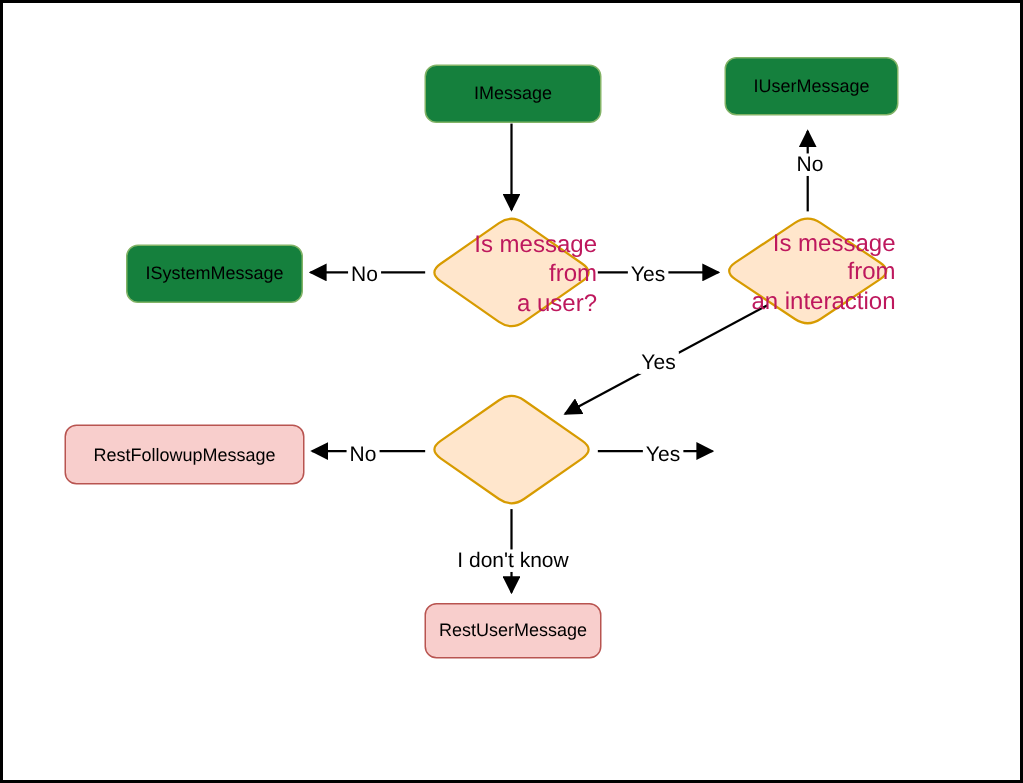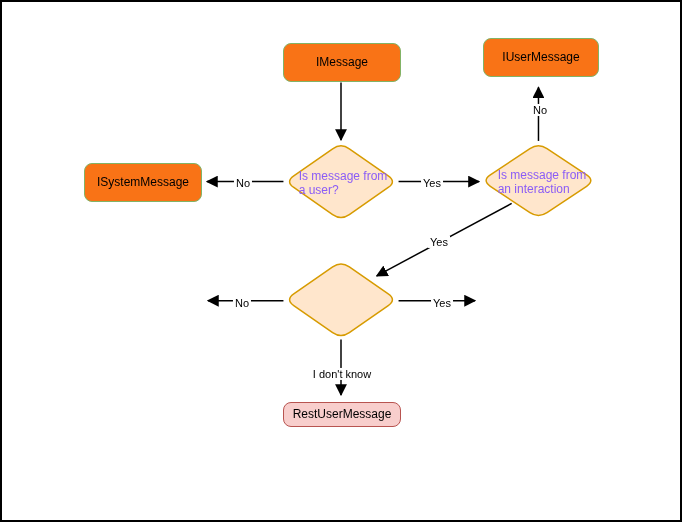--- a/index.html
+++ b/index.html
@@ -14,52 +14,52 @@
   }
   #edges-svg{position:absolute;left:0;top:0;width:100%;height:100%;}
   .node{
     position:absolute;
     box-sizing:border-box;
     border-radius:8px;
     display:flex;align-items:center;justify-content:center;
     font-size:12px;color:#000000;text-align:center;
     line-height:1.2;
   }
-  .node.green{background:#f97316;border:1.5px solid #82b366;}
+  .node.green{background:#15803d;border:1.5px solid #82b366;}
   .node.red{background:#f8cecc;border:1.5px solid #b85450;}
   .diamond-label{
     position:absolute;
     display:flex;align-items:center;justify-content:center;
-    font-size:12px;color:#8b5cf6;text-align:left;
+    font-size:16px;color:#be185d;text-align:right;
     line-height:1.2;white-space:pre-line;
     pointer-events:none;
   }
   .edge-label{
     position:absolute;
     transform:translate(-50%,-50%);
     background:#ffffff;
     padding:0 2px;
-    font-size:11px;color:#000000;
+    font-size:14px;color:#000000;
     line-height:1.1;
     white-space:nowrap;
   }
   .annotation{
     position:absolute;
     font-size:12px;color:#000000;
     text-align:center;
     line-height:1.2;
     white-space:pre-line;
   }
   
   #node-imessage{left:281px;top:41px;width:118px;height:39px;}
   #node-iusermessage{left:481px;top:36px;width:116px;height:39px;}
   #node-isystemmessage{left:82px;top:161px;width:118px;height:39px;}
   #node-restfollowupmessage{left:41px;top:281px;width:160px;height:40px;}
   #node-restinteractionmessage{left:480px;top:282px;width:160px;height:38px;}
-  #node-restusermessage{left:281px;top:400px;width:118px;height:25px;}
+  #node-restusermessage{left:281px;top:400px;width:118px;height:37px;}
   #decision-label-from-user{left:286px;top:156px;width:110px;height:50px;}
   #decision-label-from-interaction{left:485px;top:155px;width:110px;height:50px;}
   #decision-label-initial-response{left:286px;top:275px;width:110px;height:50px;}
   #edge-label-no-system{left:241px;top:181px;}
   #edge-label-yes-interaction{left:430px;top:181px;}
   #edge-label-no-user{left:538px;top:108px;}
   #edge-label-yes-initial{left:437px;top:240px;}
   #edge-label-no-followup{left:240px;top:301px;}
   #edge-label-yes-restinteraction{left:440px;top:301px;}
   #edge-label-idk{left:340px;top:372px;}
@@ -94,20 +94,23 @@
 
   <div class="node green" id="node-imessage">
     <span>IMessage</span>
   </div>
   <div class="node green" id="node-iusermessage">
     <span>IUserMessage</span>
   </div>
   <div class="node green" id="node-isystemmessage">
     <span>ISystemMessage</span>
   </div>
+  <div class="node red" id="node-restfollowupmessage">
+    <span>RestFollowupMessage</span>
+  </div>
   <div class="node red" id="node-restusermessage">
     <span>RestUserMessage</span>
   </div>
 
   <div class="diamond-label" id="decision-label-from-user">Is message from
 a user?</div>
   <div class="diamond-label" id="decision-label-from-interaction">Is message from
 an interaction</div>
 
   <div class="edge-label" id="edge-label-no-system">No</div>

